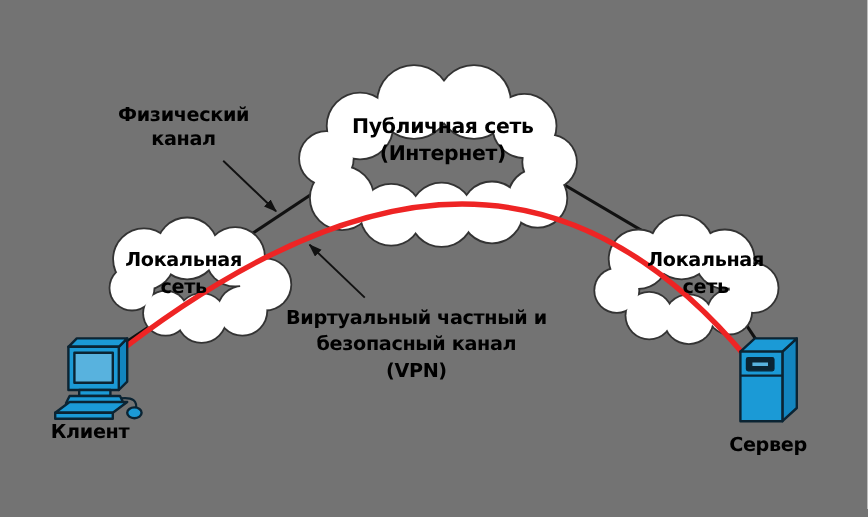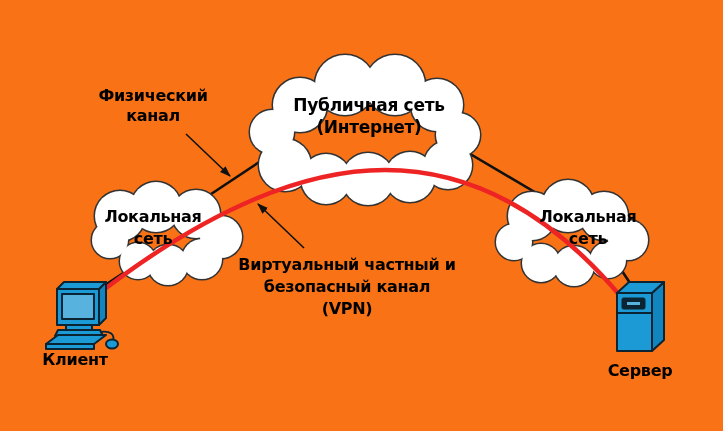--- a/index.html
+++ b/index.html
@@ -1,16 +1,16 @@
 <!DOCTYPE html>
 <html><head>
 <meta charset="utf-8">
 <style>
   html,body{margin:0;padding:0;background:#fff;}
-  .stage{position:relative;width:723px;height:431px;background:#f97316;overflow:hidden;
+  .stage{position:relative;width:723px;height:431px;background:#737373;overflow:hidden;
          font-family:"DejaVu Sans",sans-serif;}
   svg{display:block;}
   .cloud-stroke{fill:#ffffff;stroke:#333333;stroke-width:3;}
   .cloud-fill{fill:#ffffff;stroke:none;}
   .link{stroke:#111111;stroke-width:2.6;fill:none;}
   .vpn{fill:none;stroke:#ee2424;stroke-width:4.5;stroke-linecap:round;}
   .ann{stroke:#111111;stroke-width:1.6;fill:none;}
   .dev{stroke:#0b2433;stroke-width:2;stroke-linejoin:round;}
   .dev-main{fill:#1b9ad6;}
   .dev-side{fill:#1285bf;}

